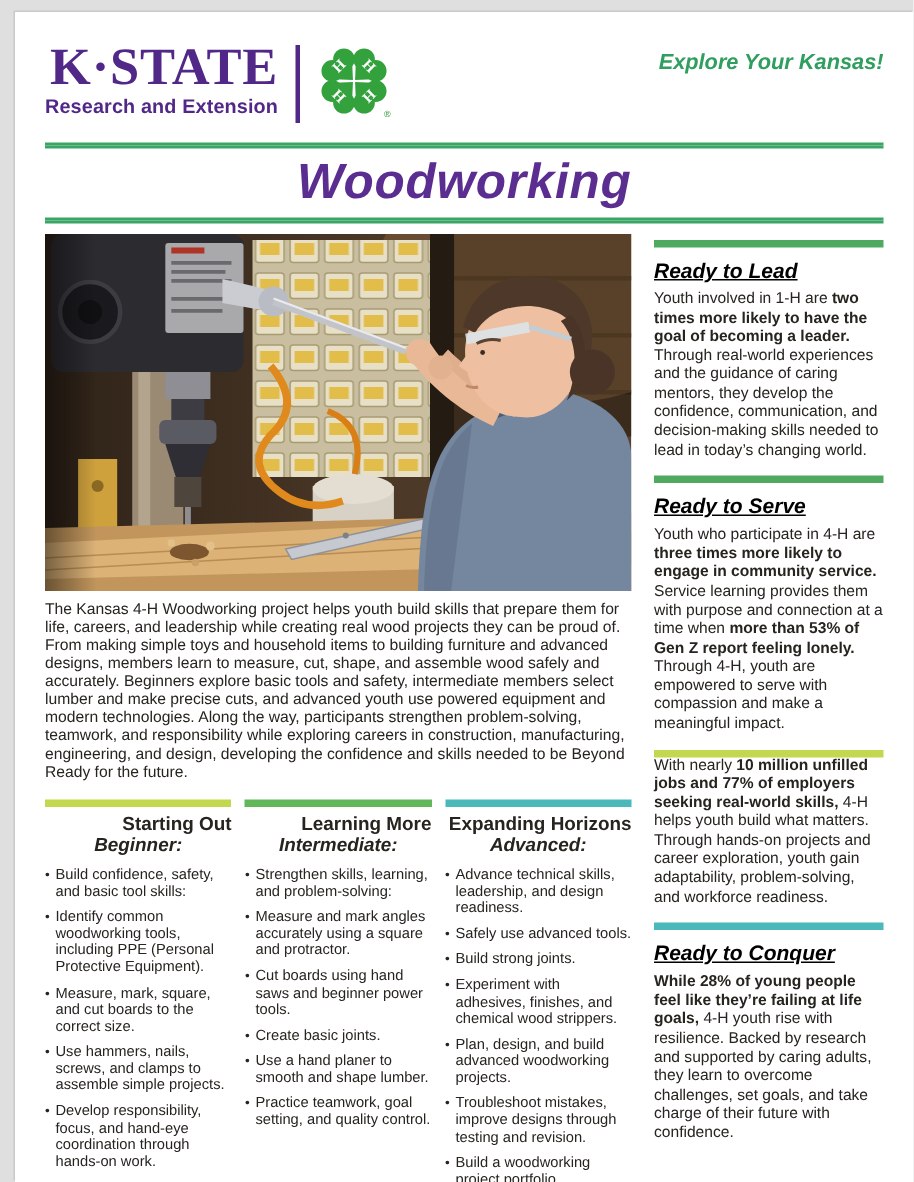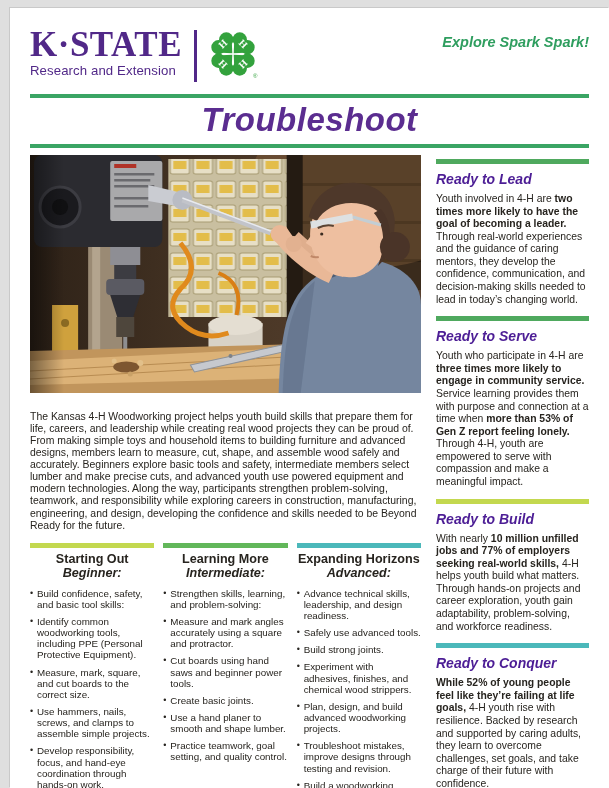--- a/index.html
+++ b/index.html
@@ -5,55 +5,55 @@
   * { margin:0; padding:0; box-sizing:border-box; }
   html,body { width:609px; height:788px; }
   body { background:#dfdfdf; font-family:"Liberation Sans", sans-serif; color:#27241f; position:relative; overflow:hidden; }
   .page { position:absolute; left:10px; top:8px; width:599px; height:780px; background:#ffffff; box-shadow:-1px -1px 0 #c9c9c9; overflow:hidden; }
   .inner { padding:20px 20px 0 20px; }
 
   
   .logo-row { display:flex; align-items:flex-start; }
   .kstate { display:flex; flex-direction:column; }
   .wordmark { font-family:"Liberation Serif", serif; font-weight:bold; font-size:35px; line-height:0.95; color:#512888; letter-spacing:0.5px;text-align:right; }
-  .sub { font-size:13.2px; font-weight:normal; color:#512888; letter-spacing:0.1px; margin-top:2px; }
+  .sub { font-size:13.2px; font-weight:bold; color:#512888; letter-spacing:0.1px; margin-top:2px; }
   .brand-div { width:3px; height:52px; background:#512888; margin:2px 10px 0 12px; }
   .clover { margin-top:0; }
   .spacer { flex:1; }
   .tagline { font-size:14.5px; font-weight:bold; font-style:italic; color:#2f9e5f; margin-top:6px; }
 
   .rule-double { height:2px; border-top:2px solid #3aa564; border-bottom:2px solid #3aa564; margin-top:10px; }
   .page-title { text-align:center; font-size:33px; font-weight:bold; font-style:italic; color:#5b2d90; padding:3px 0 5px 0; letter-spacing:0.5px; }
 
   
   .main { display:flex; gap:15px; margin-top:7px; }
   .left-col { width:391px; flex:none; }
   .right-col { flex:1; min-width:0; }
 
   .photo { width:391px; height:238px; overflow:hidden; }
   .photo svg { display:block; }
 
-  .intro { margin-top:18px; font-size:10.45px; line-height:1.155; color:#27241f; }
+  .intro { margin-top:7px; font-size:10.45px; line-height:1.155; color:#27241f; }
 
   .levels { display:flex; gap:9px; margin-top:11px; }
   .level { flex:1; min-width:0; }
   .level-bar { height:5px; width:100%; }
-  .level-title { text-align:center; font-size:12.6px; font-weight:bold; margin-top:4px; line-height:1.15; }
+  .level-title { text-align:right; font-size:12.6px; font-weight:bold; margin-top:4px; line-height:1.15; }
   .level-sub { text-align:center; font-size:12.6px; font-weight:bold; font-style:italic; margin-bottom:7px; line-height:1.15; }
 
   .bullet { display:flex; margin-bottom:6px; font-size:9.8px; line-height:1.14; }
   .b-dot { flex:none; width:7px; font-size:9px; line-height:1.24; }
   .b-txt { flex:1; }
 
   
   .br-heading { text-align:center; font-size:17px; font-weight:bold; color:#5b2d90; letter-spacing:0.2px; }
   .accent-bar { height:5px; width:100%; margin-top:4px; }
   .section { }
   .section .accent-bar { margin-top:10px; }
-  .sec-title { font-size:14px; font-weight:bold; font-style:italic; color:#4c1d95; margin:7px 0 6px 0; }
+  .sec-title { font-size:14px; font-weight:bold; font-style:italic; color:#000000; margin:7px 0 6px 0;text-decoration:underline; }
   .sec-body { font-size:10.4px; line-height:1.21; color:#27241f; }
 </style>
 </head>
 <body>
 
 <div class="page">
   <div class="inner">
 
     <div class="logo-row">
       <div class="kstate">
@@ -88,25 +88,25 @@
                   <circle cx="5.5" cy="-15" r="7.2" fill="#33a23d"></circle>
                 <polygon points="0,-1 -11,-13 11,-13" fill="#33a23d"></polygon>
                 <text x="0" y="-11" font-size="10" font-weight="bold" fill="#ffffff" text-anchor="middle" font-family="Liberation Serif, serif">H</text>
               </g>
             </g>
             <text x="20" y="24" font-size="6" fill="#33a23d">®</text>
           </g>
         </svg>
       </div>
       <div class="spacer"></div>
-      <div class="tagline">Explore Spark Spark!</div>
+      <div class="tagline">Explore Your Kansas!</div>
     </div>
 
     <div class="rule-double"></div>
-    <div class="page-title">Troubleshoot</div>
+    <div class="page-title">Woodworking</div>
     <div class="rule-double" style="margin-top:0;"></div>
 
     <div class="main">
 
       <div class="left-col">
         <div class="photo">
           <svg width="391" height="238" viewBox="0 0 390 238" preserveAspectRatio="none">
             <defs>
               <linearGradient id="bg" x1="0" y1="0" x2="1" y2="0">
                 <stop offset="0" stop-color="#2e2218"></stop>
@@ -300,38 +300,37 @@
               </div>
           </div>
         </div>
       </div>
 
       <div class="right-col">
 
         <div class="section">
           <div class="accent-bar" style="margin-top: 4px; background-color: rgb(79, 169, 94);"></div>
           <div class="sec-title">Ready to Lead</div>
-          <p class="sec-body"><span>Youth involved in 4-H are </span><b>two times more likely to have the goal of becoming a leader.</b><span> Through real-world experiences and the guidance of caring mentors, they develop the confidence, communication, and decision-making skills needed to lead in today’s changing world.</span></p>
+          <p class="sec-body"><span>Youth involved in 1-H are </span><b>two times more likely to have the goal of becoming a leader.</b><span> Through real-world experiences and the guidance of caring mentors, they develop the confidence, communication, and decision-making skills needed to lead in today’s changing world.</span></p>
         </div>
 
         <div class="section">
           <div class="accent-bar" style="background-color: rgb(79, 169, 94);"></div>
           <div class="sec-title">Ready to Serve</div>
           <p class="sec-body"><span>Youth who participate in 4-H are </span><b>three times more likely to engage in community service.</b><span> Service learning provides them with purpose and connection at a time when </span><b>more than 53% of Gen Z report feeling lonely.</b><span> Through 4-H, youth are empowered to serve with compassion and make a meaningful impact.</span></p>
         </div>
 
         <div class="section">
           <div class="accent-bar" style="background-color: rgb(195, 216, 79);"></div>
-          <div class="sec-title">Ready to Build</div>
           <p class="sec-body"><span>With nearly </span><b>10 million unfilled jobs and 77% of employers seeking real-world skills,</b><span> 4-H helps youth build what matters. Through hands-on projects and career exploration, youth gain adaptability, problem-solving, and workforce readiness.</span></p>
         </div>
 
         <div class="section">
           <div class="accent-bar" style="background-color: rgb(75, 184, 186);"></div>
           <div class="sec-title">Ready to Conquer</div>
-          <p class="sec-body"><b>While 52% of young people feel like they’re failing at life goals,</b><span> 4-H youth rise with resilience. Backed by research and supported by caring adults, they learn to overcome challenges, set goals, and take charge of their future with confidence.</span></p>
+          <p class="sec-body"><b>While 28% of young people feel like they’re failing at life goals,</b><span> 4-H youth rise with resilience. Backed by research and supported by caring adults, they learn to overcome challenges, set goals, and take charge of their future with confidence.</span></p>
         </div>
 
       </div>
     </div>
 
   </div>
 </div>
 
 </body></html>

